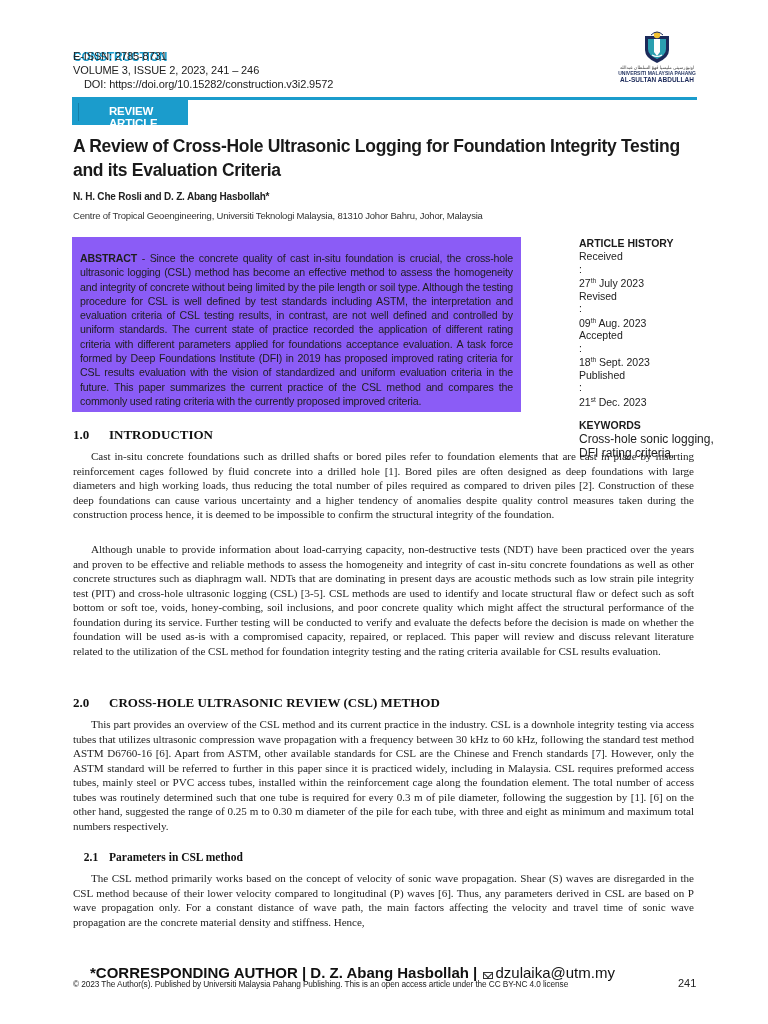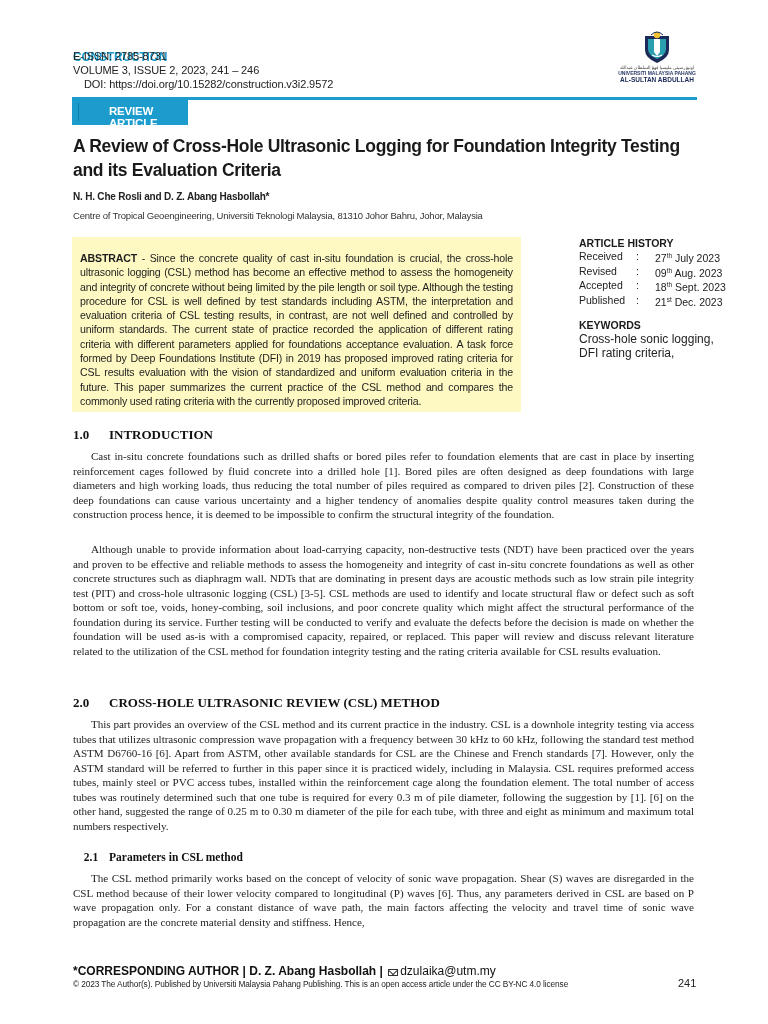--- a/index.html
+++ b/index.html
@@ -25,43 +25,43 @@
   .review-bar-line { position: absolute; left: 72px; top: 97px; width: 625px; height: 3px; background: #1b9ccc; }
   .review-badge { position: absolute; left: 72px; top: 97px; width: 116px; height: 28px; background: #1b9ccc; color: #fff; font-size: 11.5px; font-weight: bold; padding: 8px 0 0 37px; letter-spacing: -0.2px; }
   .review-badge::before { content: ""; position: absolute; left: 6px; top: 6px; width: 1px; height: 18px; background: #147fa8; }
 
   
   .title { position: absolute; left: 73px; top: 134px; width: 640px; font-size: 17.5px; font-weight: bold; line-height: 24px; color: #1a1a1a; letter-spacing: -0.3px; }
   .authors { position: absolute; left: 73px; top: 191px; font-size: 10px; font-weight: bold; color: #222; letter-spacing: -0.2px; }
   .affiliation { position: absolute; left: 73px; top: 210px; font-size: 9.5px; color: #333; letter-spacing: -0.2px; }
 
   
-  .abstract-box { position: absolute; left: 72px; top: 237px; width: 449px; height: 175px; background: #fef9c3; padding: 14px 8px 0 8px; }
+  .abstract-box { position: absolute; left: 72px; top: 237px; width: 449px; height: 175px; background: #8b5cf6; padding: 14px 8px 0 8px; }
   .abstract-text { font-size: 10.6px; line-height: 14.3px; text-align: justify; color: #1e1e1e; letter-spacing: -0.15px; }
   .abstract-label { font-weight: bold; }
 
   
   .history { position: absolute; left: 545px; top: 237px; width: 170px; margin-left: 34px; }
   .history-title { font-size: 10.5px; font-weight: bold; color: #1a1a1a; line-height: 13px; }
-  .history-row { display: flex; font-size: 10.5px; line-height: 12.5px; color: #222; }
+  .history-row { display: flex; font-size: 10.5px; line-height: 12.5px; color: #222; flex-direction: column; }
   .history-row .hk { width: 57px; }
   .history-row .hc { width: 19px; }
   .history-row .hv sup { font-size: 6.5px; vertical-align: 4px; }
   .keywords-title { font-size: 10.5px; font-weight: bold; color: #1a1a1a; margin-top: 11px; line-height: 13px; }
   .keyword { font-size: 12px; color: #222; line-height: 14px; }
 
   
   .section-heading { position: absolute; left: 73px; font-size: 13px; font-weight: bold; color: #111; }
   .section-heading .num { display: inline-block; width: 36px; }
   .subsection-heading { position: absolute; left: 73px; font-size: 11.5px; font-weight: bold; color: #111; }
   .subsection-heading .num { display: inline-block; width: 36px; }
   .para { position: absolute; left: 73px; width: 621px; font-size: 11.1px; line-height: 14.5px; text-align: justify; text-indent: 18px; color: #1e1e1e; letter-spacing: -0.05px; }
 
   
-  .footer-author { position: absolute; left: 73px; top: 964px; font-size: 12px; color: #111; }
+  .footer-author { position: absolute; left: 90px; top: 964px; font-size: 15px; color: #111; }
   .footer-author b { font-weight: bold; }
   .mail-icon { display: inline-block; width: 10px; height: 7px; border: 1px solid #333; position: relative; vertical-align: -1px; margin: 0 2px; }
   .mail-icon::before { content: ""; position: absolute; left: 1px; top: -2px; width: 5px; height: 5px; border-right: 1px solid #333; border-bottom: 1px solid #333; transform: rotate(45deg); }
   .footer-copy { position: absolute; left: 73px; top: 979px; font-size: 8.3px; color: #222; letter-spacing: -0.1px; }
   .page-number { position: absolute; left: 678px; top: 977px; font-size: 11px; color: #222; }
 </style>
 </head>
 <body>
 
 <div class="journal-name sans">CONSTRUCTION</div>

